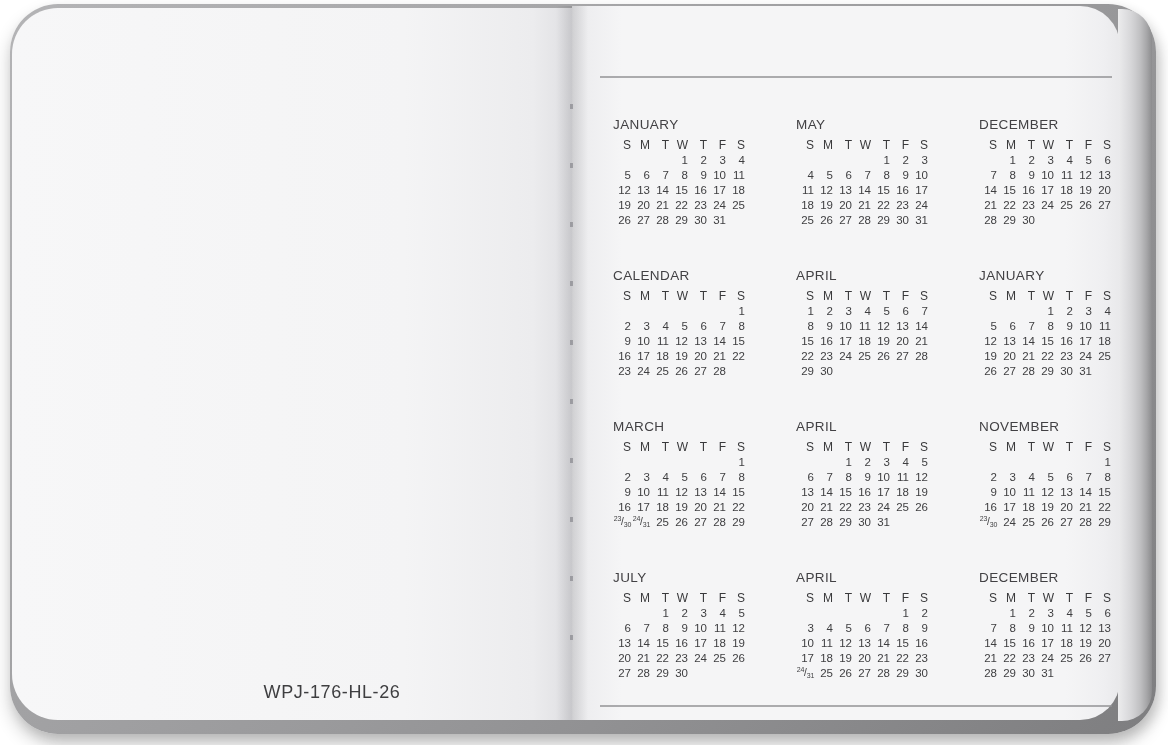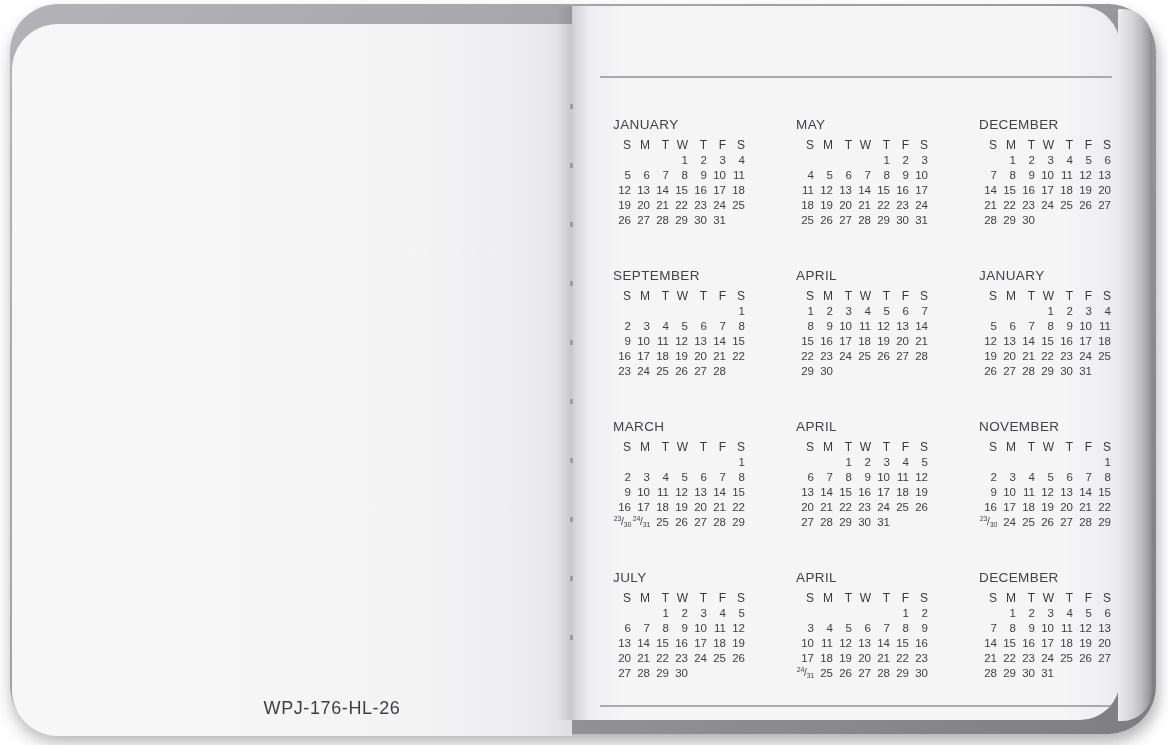--- a/index.html
+++ b/index.html
@@ -14,21 +14,21 @@
          border-radius:48px;
          box-shadow:0 10px 18px rgba(0,0,0,0.20), 4px 6px 12px rgba(0,0,0,0.12);}
 
   
   .page-stack{position:absolute;left:1118px;top:9px;width:34px;height:712px;
           border-radius:0 30px 30px 0;
           background:linear-gradient(90deg,#ececed 0%,#e2e2e4 18%,#d9d9db 34%,
                      #cdcdcf 50%,#bfbfc1 66%,#a7a7a9 84%,#8c8c8e 100%);}
 
   .page{position:absolute;background:#f4f4f5;}
-  .page-left{left:12px;top:24px;width:560px;height:712px;
+  .page-left{left:12px;top:8px;width:560px;height:712px;
        border-radius:46px 0 0 46px;
        background:linear-gradient(90deg,#f7f7f8 0%,#f4f4f5 70%,#ececee 93%,#dfdfe2 100%);}
   .page-right{left:572px;top:6px;width:548px;height:714px;
        border-radius:0 40px 40px 0;
        background:linear-gradient(90deg,#e2e2e4 0%,#eeeef0 3%,#f5f5f6 9%,
                   #f5f5f6 90%,#efeff1 97%,#e9e9eb 100%);}
 
   
   .spine{position:absolute;left:556px;top:6px;width:32px;height:714px;
          background:linear-gradient(90deg,rgba(0,0,0,0) 0%,rgba(60,60,65,0.14) 48%,
@@ -264,21 +264,21 @@
                 <td>30</td>
                 <td></td>
                 <td></td>
                 <td></td>
                 <td></td>
               </tr>
             </tbody>
           </table>
         </div>
         <div class="month-block">
-          <div class="month-name">SEPTEMBER</div>
+          <div class="month-name">CALENDAR</div>
           <table class="month-table">
             <thead>
               <tr>
                 <th>S</th>
                 <th>M</th>
                 <th>T</th>
                 <th>W</th>
                 <th>T</th>
                 <th>F</th>
                 <th>S</th>

